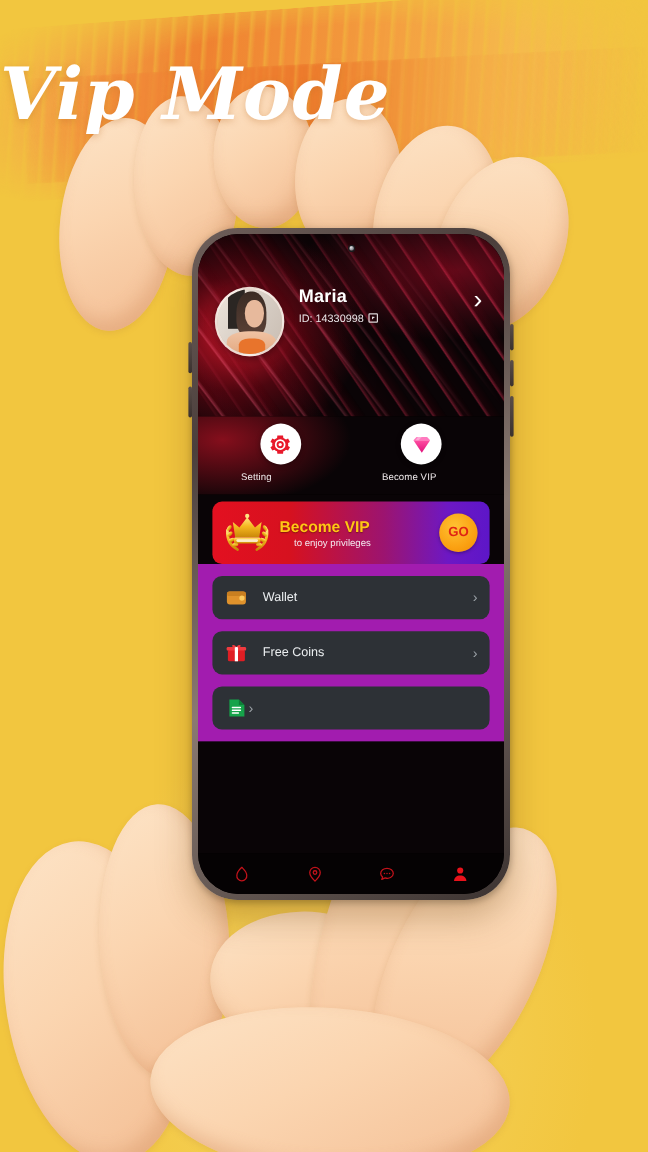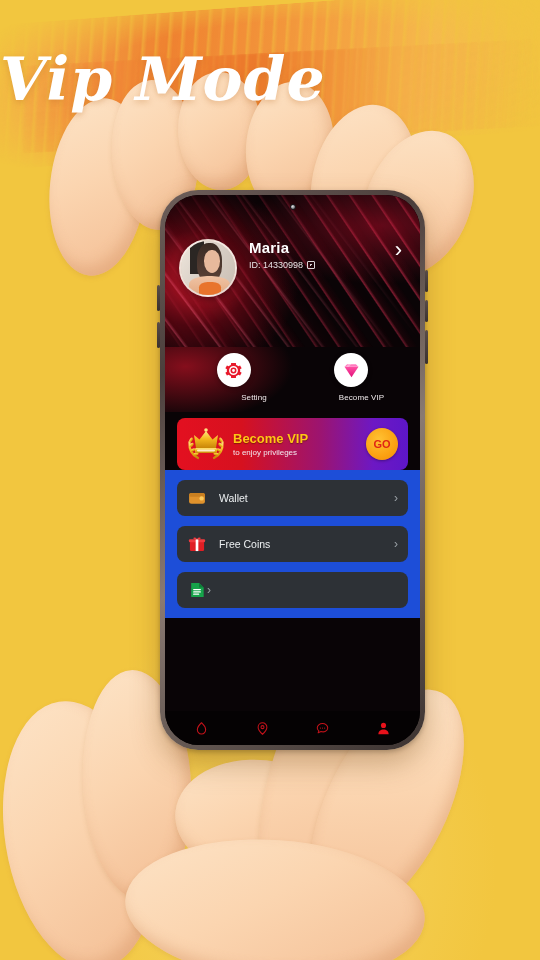--- a/index.html
+++ b/index.html
@@ -179,21 +179,21 @@
 
   
   .actions {
     position:relative;
     display:flex; justify-content:space-around; align-items:flex-start;
     background:
       radial-gradient(ellipse 60% 120% at 8% 30%, rgba(200,20,40,.65) 0%, rgba(0,0,0,0) 70%),
       #090406;
     padding:6px 10px 10px;
   }
-  .act { width:66px; text-align:right; }
+  .act { width:66px; text-align:left; }
   .act-circle {
     width:34px; height:34px; border-radius:50%;
     background:#fff; margin:0 auto;
     display:flex; align-items:center; justify-content:center;
     box-shadow:0 1px 4px rgba(0,0,0,.4);
   }
   .act-label { color:#efe9ea; font-size:8px; margin-top:6px; letter-spacing:.1px; }
 
   
   .vip-wrap { padding:6px 12px 0; background:#090406; }
@@ -203,32 +203,32 @@
     display:flex; align-items:center;
     padding:0 10px 0 8px;
     position:relative; overflow:hidden;
   }
   .crown-wrap { width:42px; height:40px; position:relative; flex:0 0 auto; }
   .vip-text { flex:1 1 auto; margin-left:6px; }
   .vip-t1 {
     font-size:13px; font-weight:700; color:#FFC615;
     text-shadow:0 1px 1px rgba(90,20,0,.6);
   }
-  .vip-t2 { font-size:8px; color:#f3e9ef; margin-top:2px; }
+  .vip-t2 { font-size:8px; color:#f3e9ef; margin-top:2px;margin-left:12px; }
   .go-btn {
     width:32px; height:32px; border-radius:50%;
     background:radial-gradient(circle at 40% 35%, #ffc233 0%, #fba112 60%, #f08c06 100%);
     display:flex; align-items:center; justify-content:center;
     color:#e02414; font-size:11px; font-weight:700;
     flex:0 0 auto;
     box-shadow:0 1px 3px rgba(0,0,0,.35);
   }
 
   
-  .menu { background:#1d4ed8; padding:10px 12px 0; }
+  .menu { background:#a21caf; padding:10px 12px 0; }
   .row {
     height:36px; border-radius:8px;
     background:#2d3136;
     display:flex; align-items:center;
     padding:0 10px;
     margin-bottom:10px;
   }
   .row-ic { width:20px; height:20px; flex:0 0 auto; position:relative; }
   .row-label { flex:1 1 auto; margin-left:12px; color:#eceff1; font-size:10.5px; }
   .row-chev { color:#9aa0a6; font-size:12px; font-weight:300; }

